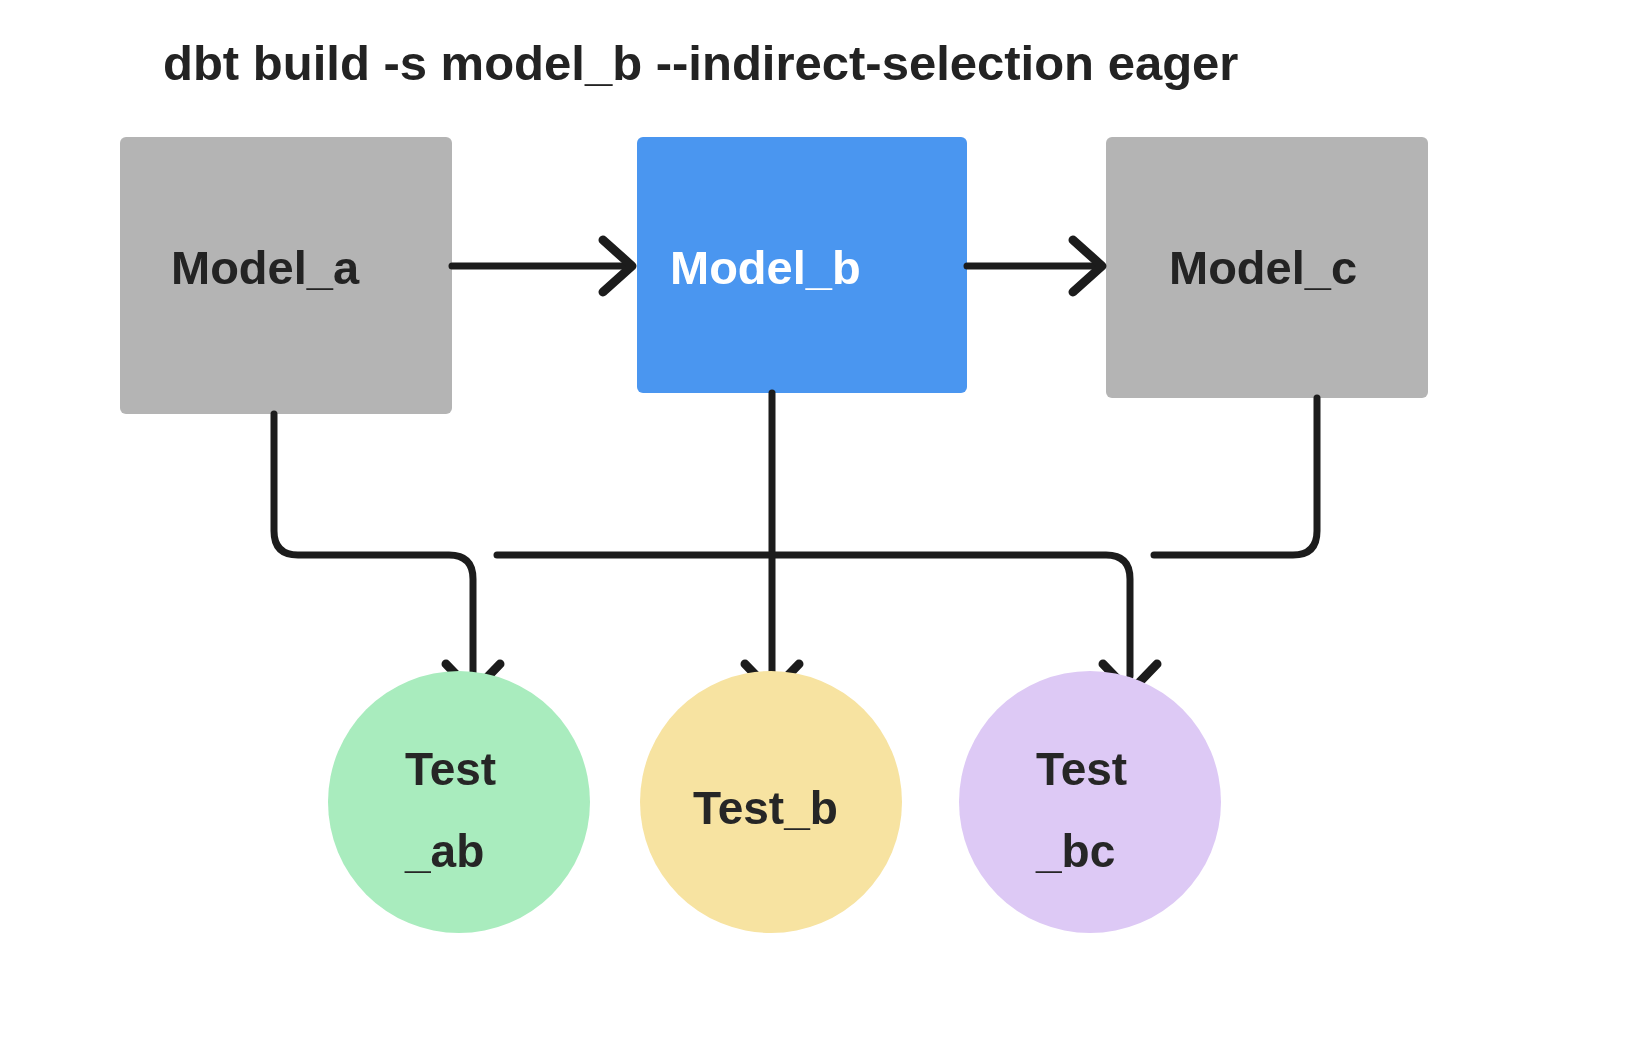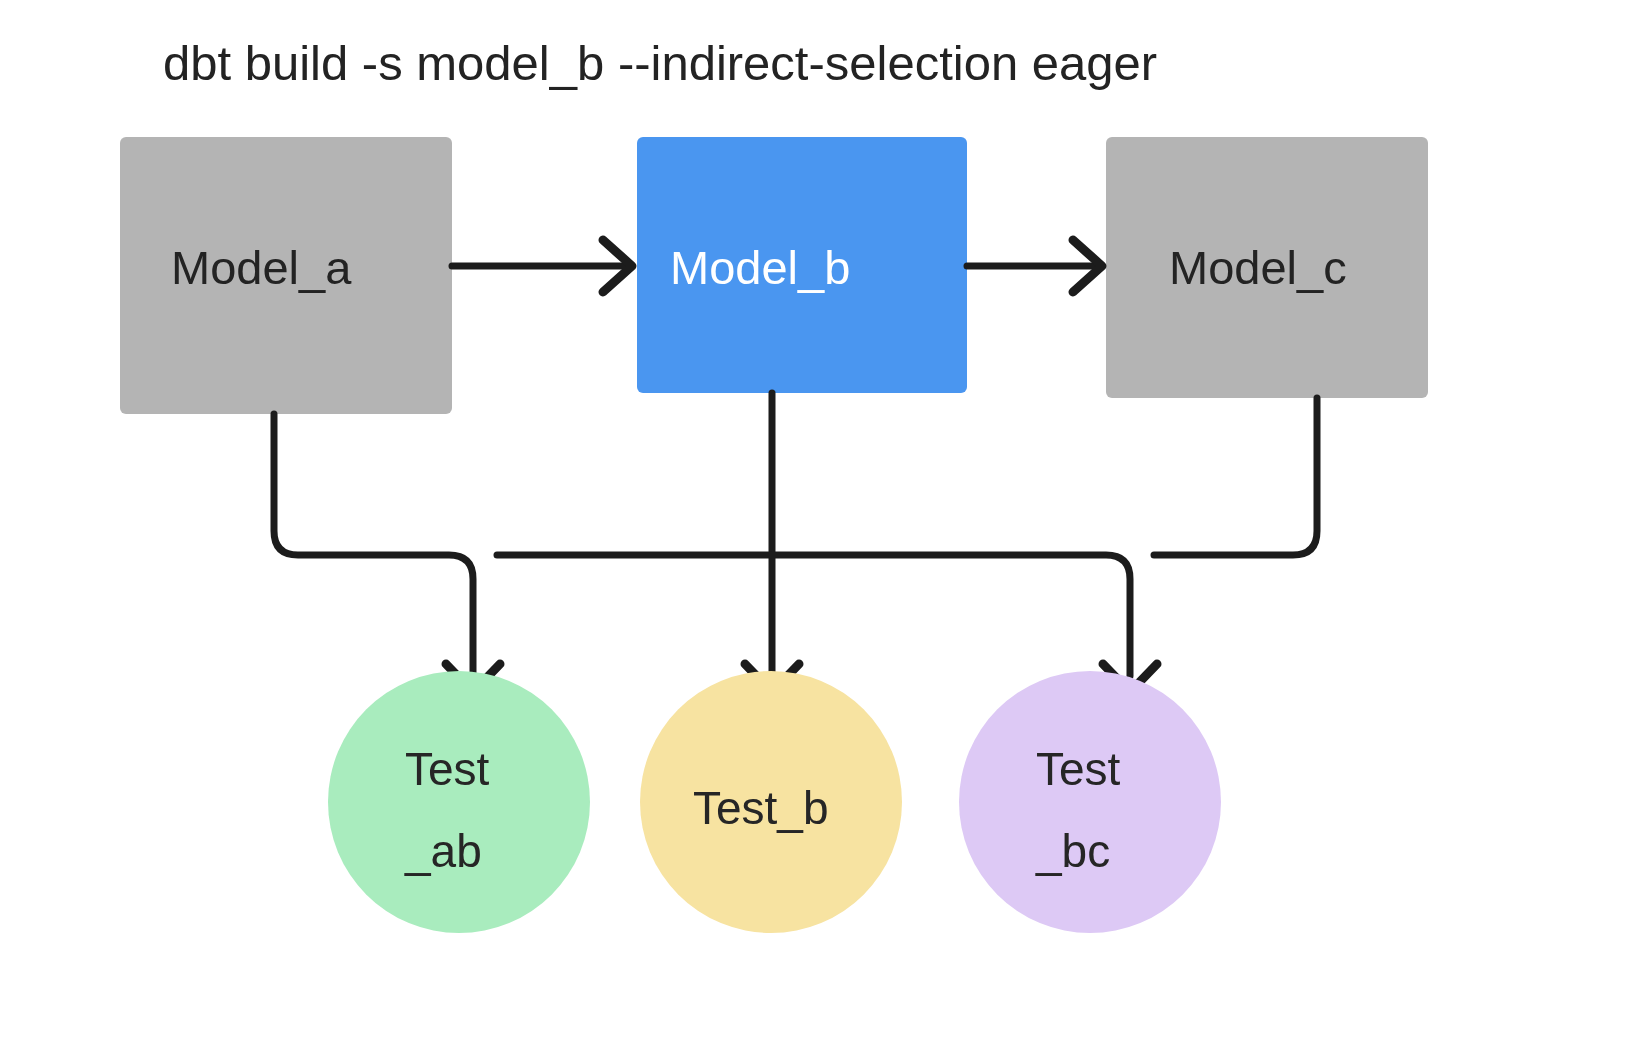--- a/index.html
+++ b/index.html
@@ -11,20 +11,21 @@
     width: 1630px;
     height: 1060px;
     font-family: "Liberation Sans", sans-serif;
     overflow: hidden;
   }
   #diagram-root {
     position: relative;
     width: 1628px;
     height: 1060px;
     background: #ffffff;
+    font-weight: bold;
   }
   svg.canvas {
     position: absolute;
     top: 0;
     left: 0;
     width: 1630px;
     height: 1060px;
     display: block;
   }
   .title-text {

